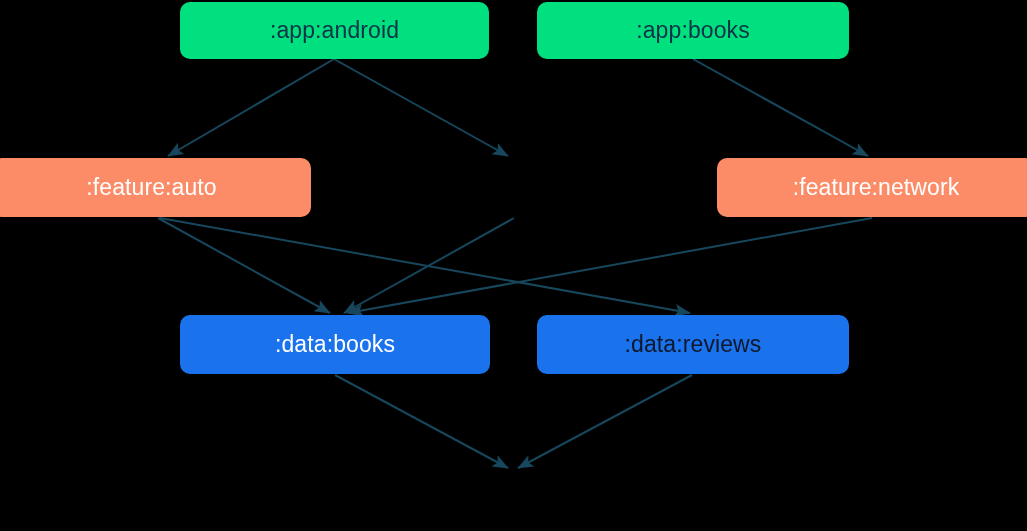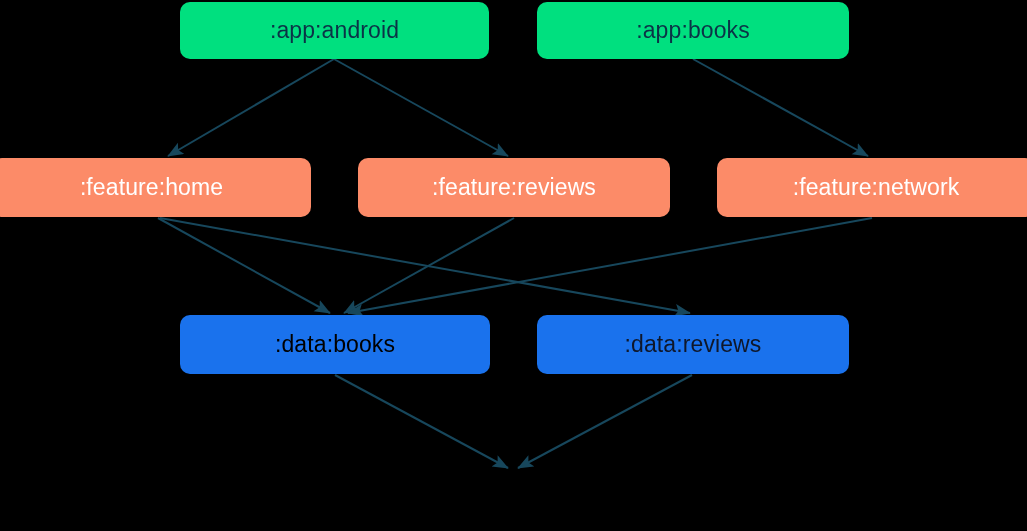--- a/index.html
+++ b/index.html
@@ -71,32 +71,29 @@
 
   <div class="node" id="node-app-android" style="left: 180px; top: 2px; width: 309px; height: 57px; background: rgb(0, 224, 127); color: rgb(11, 51, 71);">
     <span class="node-label">:app:android</span>
   </div>
 
   <div class="node" id="node-app-auto" style="left: 537px; top: 2px; width: 312px; height: 57px; background: rgb(0, 224, 127); color: rgb(11, 51, 71);">
     <span class="node-label">:app:books</span>
   </div>
 
   <div class="node" id="node-feature-home" style="left: -8px; top: 158px; width: 319px; height: 59px; background: rgb(252, 139, 104); color: rgb(255, 255, 255);">
-    <span class="node-label">:feature:home</span>
+    <span class="node-label">:feature:auto</span>
   </div>
 
-  <div class="node" id="node-feature-reviews" style="left: 358px; top: 158px; width: 312px; height: 59px; background: rgb(252, 139, 104); color: rgb(255, 255, 255);">
-    <span class="node-label">:feature:reviews</span>
-  </div>
 
   <div class="node" id="node-feature-player" style="left: 717px; top: 158px; width: 318px; height: 59px; background: rgb(252, 139, 104); color: rgb(255, 255, 255);">
     <span class="node-label">:feature:network</span>
   </div>
 
-  <div class="node" id="node-data-books" style="left: 180px; top: 315px; width: 310px; height: 59px; background: rgb(26, 114, 237); color: #000000;">
+  <div class="node" id="node-data-books" style="left: 180px; top: 315px; width: 310px; height: 59px; background: rgb(26, 114, 237); color: #ffffff;">
     <span class="node-label">:data:books</span>
   </div>
 
   <div class="node" id="node-data-reviews" style="left: 537px; top: 315px; width: 312px; height: 59px; background: rgb(26, 114, 237); color: #0f172a;">
     <span class="node-label">:data:reviews</span>
   </div>
 
 
 </div>
 

